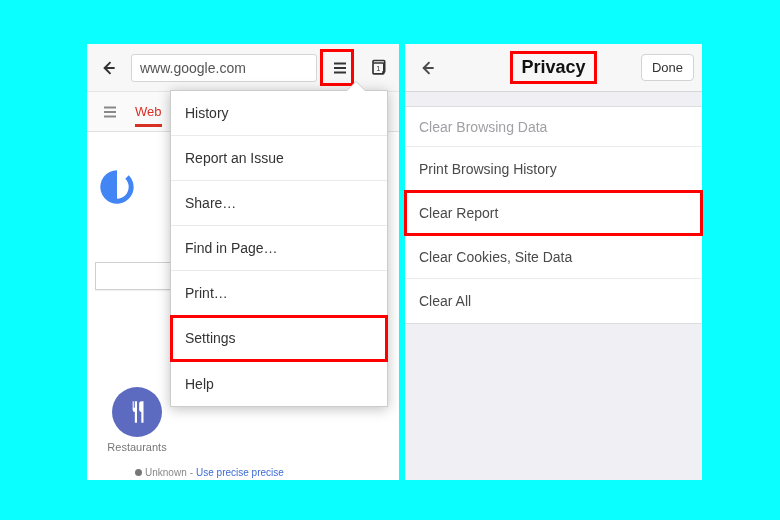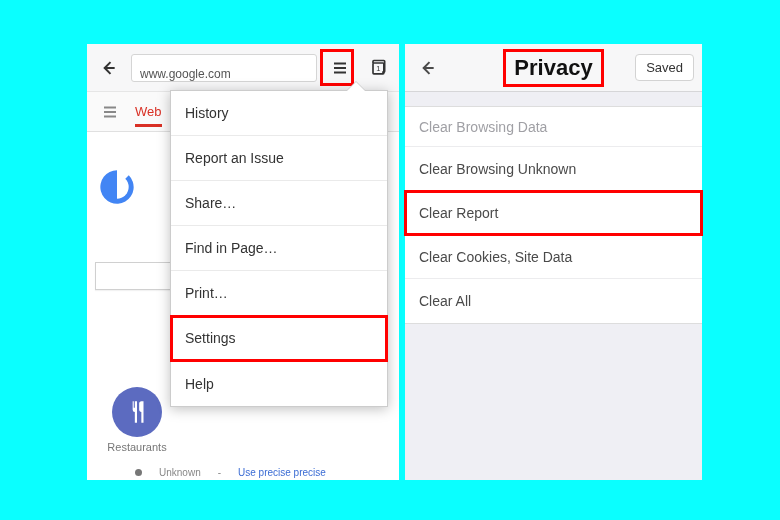--- a/index.html
+++ b/index.html
@@ -45,23 +45,23 @@
       justify-content: center;
       color: #333;
     }
     .urlbar {
       flex: 1;
       height: 28px;
       background: #fff;
       border: 1px solid #d5d5d5;
       border-radius: 3px;
       display: flex;
-      align-items: flex-end;
+      align-items: center;
       padding: 0 8px;
-      font-size: 12px;
+      font-size: 14px;
       color: #555;
     }
     .hamburger-highlight {
       position: absolute;
       border: 3px solid #ff0000;
       width: 34px;
       height: 37px;
       left: 320px;
       top: 49px;
       pointer-events: none;
@@ -131,21 +131,21 @@
       color: #777;
     }
     .location-row {
       position: absolute;
       left: 48px;
       top: 335px;
       font-size: 10px;
       color: #888;
       display: flex;
       align-items: center;
-      gap: 17px;
+      gap: 3px;
     }
     .loc-dot {
       width: 7px; height: 7px; background: #777; border-radius: 50%;
     }
     .loc-link { color: #3b6cd4; }
 
     
     .dropdown {
       position: absolute;
       left: 170px;
@@ -192,21 +192,21 @@
     }
     .nav-back {
       position: absolute;
       left: 8px;
       width: 28px;
       height: 28px;
       display: flex; align-items:center; justify-content:center;
       color:#4b4b4b;
     }
     .nav-title {
-      font-size: 22px;
+      font-size: 18px;
       font-weight: 600;
       color: #111;
       padding: 3px 8px;
     }
     .nav-title-highlight {
       border: 3px solid #ff0000;
     }
     .done-btn {
       position: absolute;
       right: 8px;
@@ -324,24 +324,24 @@
 
 <div class="panel-right">
   <div class="nav-header">
     <div class="nav-back">
       <svg width="20" height="20" viewBox="0 0 24 24" fill="none" stroke="#4b4b4b" stroke-width="2.4">
           <path d="M15 5l-7 7 7 7"></path>
           <path d="M20 12H8"></path>
         </svg>
     </div>
     <span class="nav-title nav-title-highlight">Privacy</span>
-    <button class="done-btn">Saved</button>
+    <button class="done-btn">Done</button>
   </div>
 
   <div class="section" id="section1">
     <div class="section-header">Clear Browsing Data</div>
-  <div class="row">Clear Browsing Unknown</div>
+  <div class="row">Print Browsing History</div>
       <div class="row highlight">Clear Report</div>
       <div class="row">Clear Cookies, Site Data</div>
       <div class="row">Clear All</div>
     </div>
 
 </div>
 
 </body></html>

